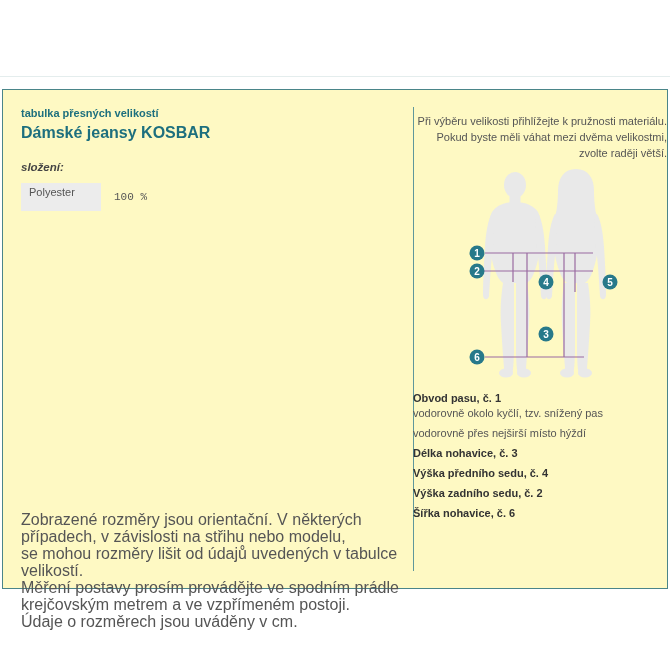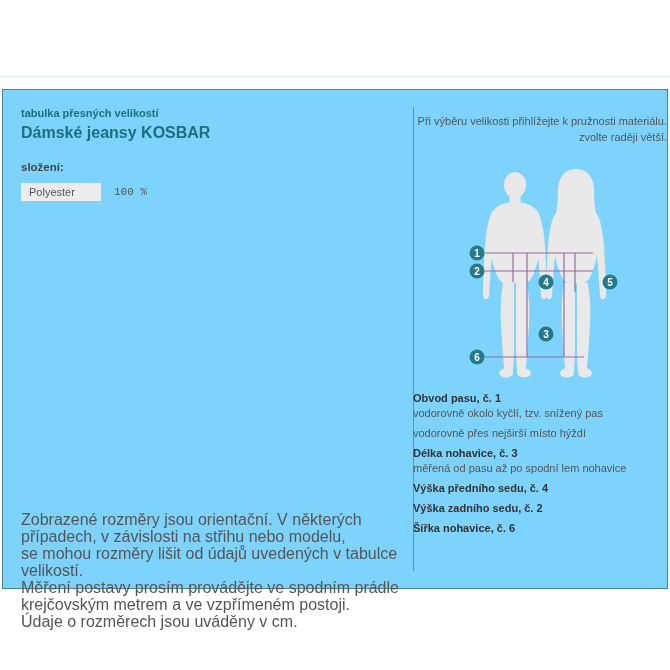--- a/index.html
+++ b/index.html
@@ -1,26 +1,26 @@
 <!DOCTYPE html>
 <html><head>
 <meta charset="utf-8">
 <style>
   html,body{margin:0;padding:0;background:#fff;}
   body{width:670px;height:670px;position:relative;overflow:hidden;
        font-family:"Liberation Sans","DejaVu Sans",sans-serif;-webkit-font-smoothing:antialiased;}
   .faint-top-line{position:absolute;left:0;top:76px;width:670px;height:1px;background:#e4eded;}
   .main-box{position:absolute;left:2px;top:89px;width:664px;height:498px;
-            border:1px solid #4a8589;background:#7dd3fc;}
+            border:1px solid #4a8589;background:#fef9c3;}
   .divider{position:absolute;left:410px;top:17px;width:1px;height:464px;background:#5f979b;}
   .pretitle{position:absolute;left:18px;top:17px;font-size:11px;font-weight:bold;color:#1d6f7e;}
   .title{position:absolute;left:18px;top:34px;font-size:16px;font-weight:bold;color:#1d6f7e;}
-  .comp-label{position:absolute;left:18px;top:71px;font-size:11.5px;font-weight:bold;color:#444;}
+  .comp-label{position:absolute;left:18px;top:71px;font-size:11.5px;font-weight:bold;color:#444;font-style:italic;}
   .comp-row{position:absolute;left:18px;top:93px;display:flex;align-items:center;}
-  .comp-chip{width:72px;height:18px;background:#ececec;font-size:11px;color:#555;
+  .comp-chip{width:72px;height:28px;background:#ececec;font-size:11px;color:#555;
              line-height:18px;padding-left:8px;}
   .comp-pct{margin-left:13px;font-size:11px;color:#555;font-family:Liberation Mono, monospace;}
   .notes{position:absolute;left:18px;top:421px;width:390px;font-size:16px;color:#555;line-height:17px;}
   .intro{position:absolute;left:410px;top:23px;width:254px;text-align:right;
          font-size:11px;color:#555;line-height:16px;}
   .diagram-wrap{position:absolute;left:438px;top:70px;width:220px;height:230px;}
   .mlist{position:absolute;left:410px;top:301px;width:254px;text-align:left;}
   .m-group{margin-bottom:5px;}
   .m-label{font-size:11px;font-weight:bold;color:#333;line-height:15px;}
   .m-desc{font-size:11px;color:#555;line-height:15px;}
@@ -44,20 +44,21 @@
     </div>
   <div class="notes" id="notes">
       <div>Zobrazené rozměry jsou orientační. V některých případech, v závislosti na střihu nebo modelu,</div>
       <div>se mohou rozměry lišit od údajů uvedených v tabulce velikostí.</div>
       <div>Měření postavy prosím provádějte ve spodním prádle krejčovským metrem a ve vzpřímeném postoji.</div>
       <div>Údaje o rozměrech jsou uváděny v cm.</div>
     </div>
 
   <div class="intro" id="intro">
       <div>Při výběru velikosti přihlížejte k pružnosti materiálu.</div>
+      <div>Pokud byste měli váhat mezi dvěma velikostmi,</div>
       <div>zvolte raději větší.</div>
     </div>
 
   <div class="diagram-wrap">
     <svg width="220" height="230" viewBox="440 160 220 230" xmlns="http://www.w3.org/2000/svg">
 
       <g fill="#e9e9e9">
         <ellipse cx="514" cy="185" rx="11" ry="13"></ellipse>
         <rect x="508.5" y="195" width="11" height="9"></rect>
         <path d="M514,202 C503,202 495,206 491,212 C488,218 487,228 488,240 C489,252 491,262 494,270 C496,276 498,280 502,283 L526,283 C530,280 532,276 534,270 C537,262 539,252 540,240 C541,228 540,218 537,212 C533,206 525,202 514,202 Z"></path>
@@ -122,21 +123,20 @@
   <div class="mlist" id="mlist">
       <div class="m-group">
         <div class="m-label">Obvod pasu, č. 1</div>
         <div class="m-desc">vodorovně okolo kyčlí, tzv. snížený pas</div>
       </div>
       <div class="m-group">
         <div class="m-desc">vodorovně přes nejširší místo hýždí</div>
       </div>
       <div class="m-group">
         <div class="m-label">Délka nohavice, č. 3</div>
-        <div class="m-desc">měřená od pasu až po spodní lem nohavice</div>
       </div>
       <div class="m-group">
         <div class="m-label">Výška předního sedu, č. 4</div>
       </div>
       <div class="m-group">
         <div class="m-label">Výška zadního sedu, č. 2</div>
       </div>
       <div class="m-group">
         <div class="m-label">Šířka nohavice, č. 6</div>
       </div>

